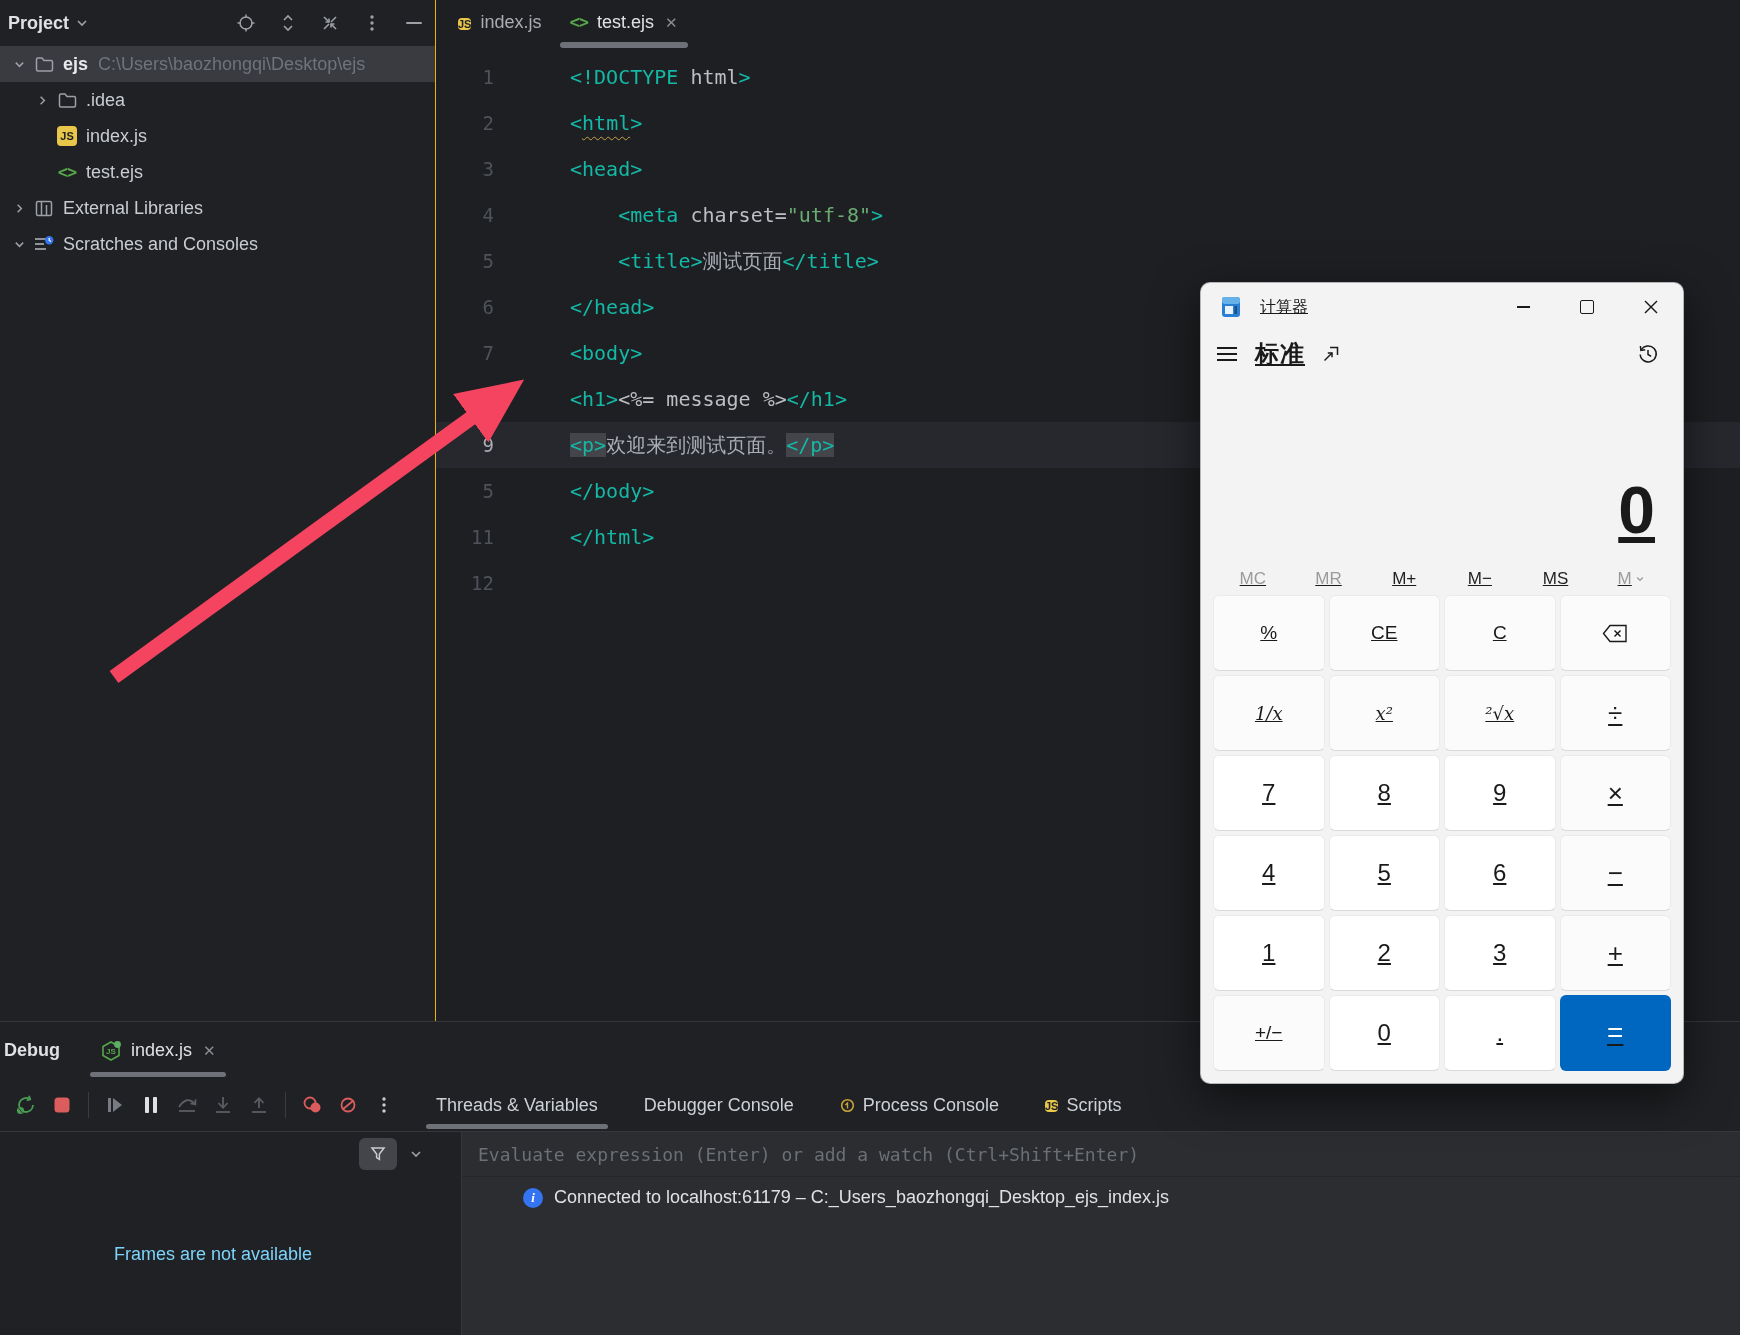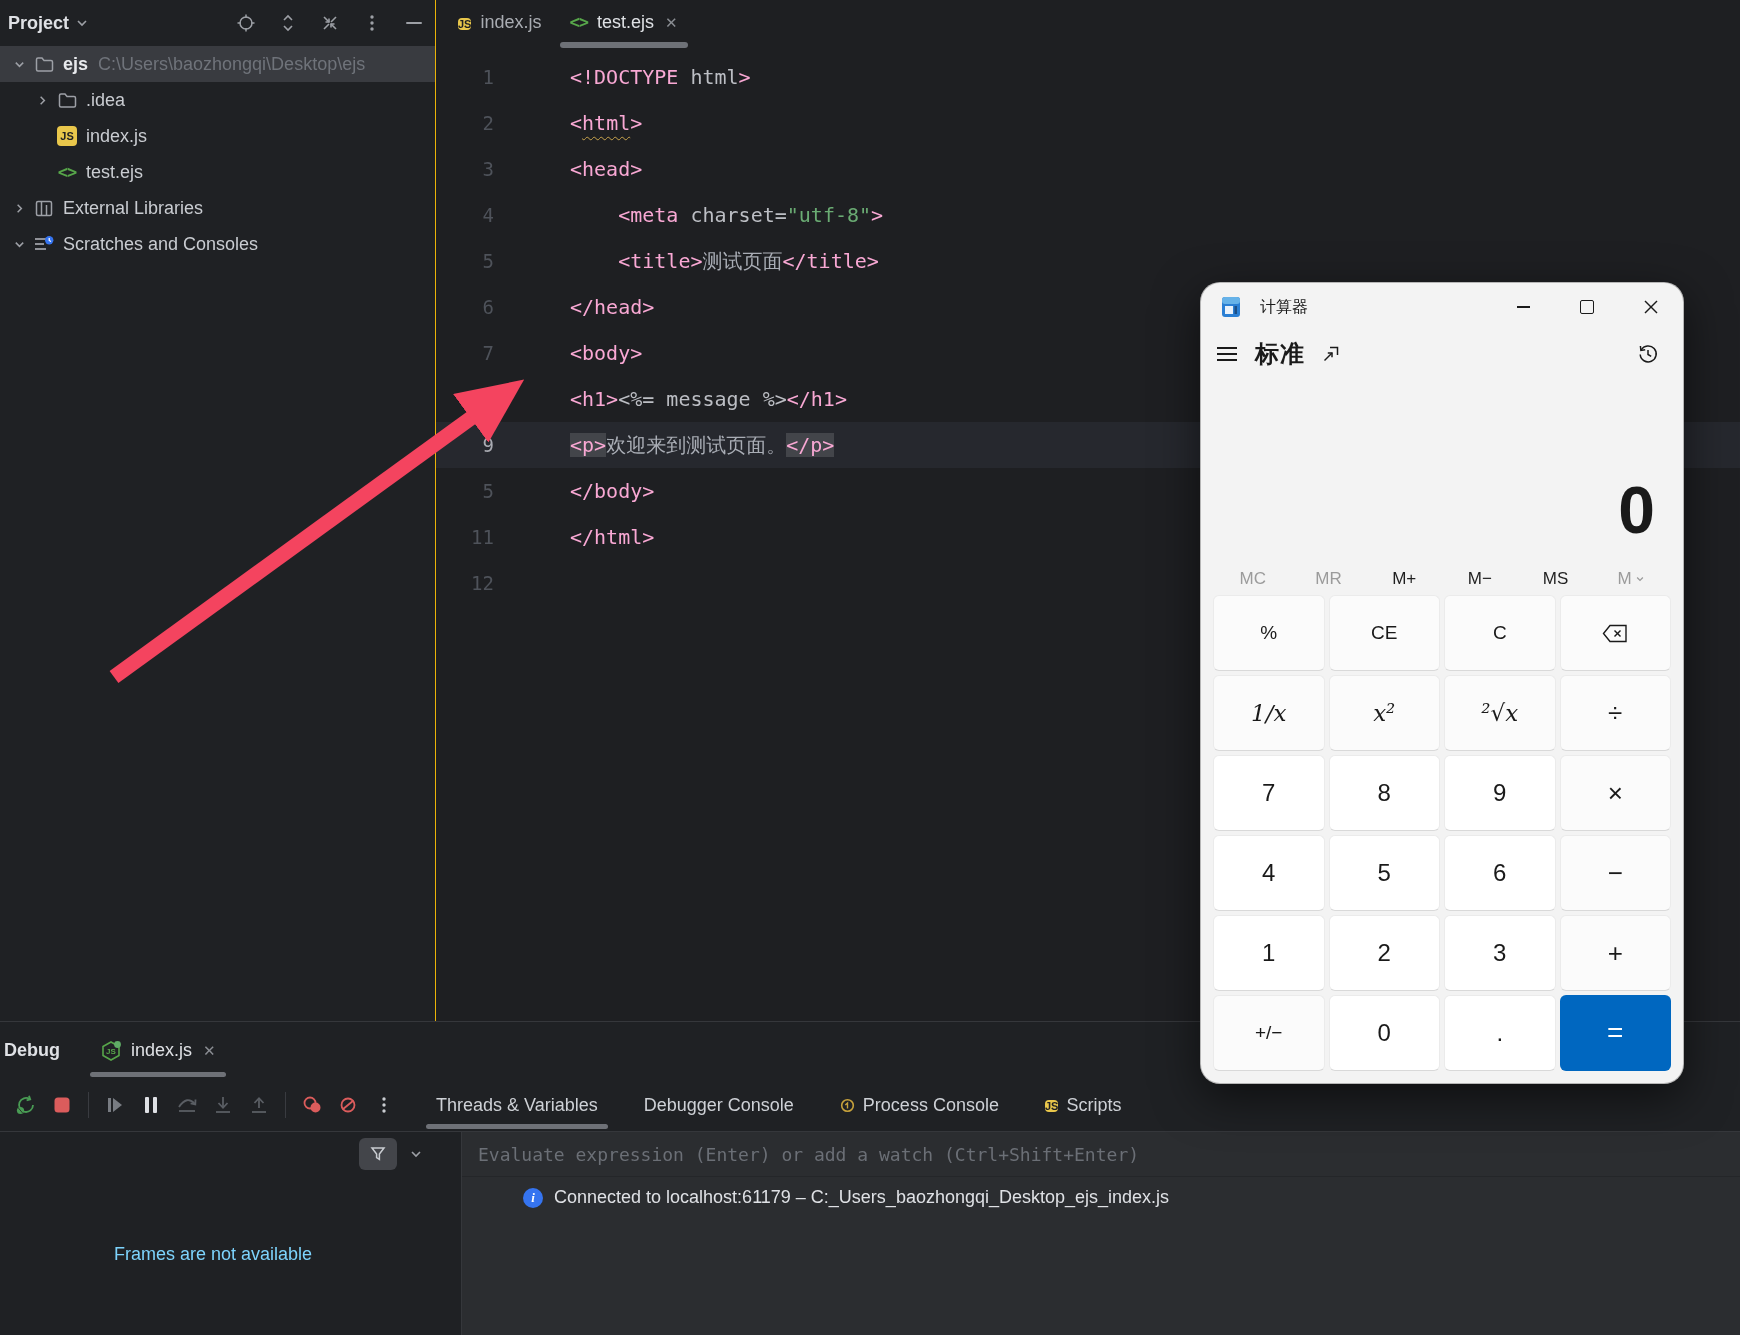--- a/index.html
+++ b/index.html
@@ -29,21 +29,21 @@
   .etab.active::after{content:"";position:absolute;left:4px;right:4px;bottom:-3px;height:6px;border-radius:3px;background:#6e7177;}
   .tab-close{color:#8a8d93;font-size:15px;margin-left:2px;}
   .jsbadge{width:20px;height:20px;border-radius:4px;background:#e9c74b;color:#1e1f22;font:700 11px/20px "Liberation Sans",sans-serif;text-align:center;}
   .ejsicon{color:#57a64a;font:700 17px "DejaVu Sans Mono",monospace;letter-spacing:-1px;}
   #editor-lines{margin-top:9px;}
   .line{height:46px;display:flex;align-items:center;}
   .line.cur{background:#26282e;}
   .lnum{flex:0 0 58px;text-align:right;margin-right:76px;color:#4e525a;font:19px "DejaVu Sans Mono",monospace;}
   .line.cur .lnum{color:#a9abb2;}
   .code{margin:0;font:20px "DejaVu Sans Mono",monospace;white-space:pre;}
-  .tag{color:#f9a8d4;}
+  .tag{color:#14b8a6;}
   .fg{color:#bcbec4;}
   .str{color:#6aab73;}
   .cn{color:#a9adb5;}
   .box{background:#43454a;}
   .sq{text-decoration:underline wavy #c8a44c;text-underline-offset:6px;text-decoration-thickness:1px;}
   
   #debug-panel{position:absolute;left:0;top:1021px;width:1740px;height:314px;background:#1f2124;border-top:1px solid #35373b;}
   .dbg-row1{height:57px;display:flex;align-items:center;padding-left:4px;}
   .dbg-title{font-size:18px;font-weight:700;color:#dfe1e5;margin-right:28px;}
   .dbg-tab{display:flex;align-items:center;gap:9px;padding:0 12px;height:100%;position:relative;font-size:18px;color:#dfe1e5;}
@@ -59,42 +59,42 @@
   .fp-toolbar{height:44px;display:flex;align-items:center;justify-content:flex-end;padding-right:38px;gap:12px;}
   .filter-btn{width:38px;height:32px;border-radius:6px;background:#43454a;display:flex;align-items:center;justify-content:center;}
   .frames-note{position:absolute;left:114px;top:112px;font-size:18px;color:#7dd3fc;}
   .console-pane{flex:1;background:#2b2d30;}
   .eval-bar{height:44px;display:flex;align-items:center;padding-left:16px;border-bottom:1px solid #242629;}
   .eval-ph{font:18px "DejaVu Sans Mono",monospace;color:#6b6f76;}
   .console-msg{margin-top:10px;display:flex;align-items:center;gap:11px;padding-left:61px;font-size:18px;color:#dfe1e5;}
   .info-ic{width:20px;height:20px;border-radius:50%;background:#3574f0;color:#fff;font:italic 700 13px/20px "Liberation Serif",serif;text-align:center;flex:0 0 20px;}
   
   #calculator{position:absolute;left:1200px;top:282px;width:482px;height:800px;background:#f3f3f3;
-      border-radius:20px;border:1px solid rgba(0,0,0,.25);box-shadow:0 14px 46px rgba(0,0,0,.55);
-      display:flex;flex-direction:column;color:#1a1a1a;z-index:10;overflow:hidden;}
+      border-radius:10px;border:1px solid rgba(0,0,0,.25);box-shadow:0 14px 46px rgba(0,0,0,.55);
+      display:flex;flex-direction:column;color:#1a1a1a;z-index:10;overflow:hidden;text-decoration:underline;}
   .c-titlebar{height:48px;display:flex;align-items:center;padding-left:20px;}
   .c-title{margin-left:19px;font-size:16px;}
   .c-winbtns{margin-left:auto;display:flex;height:100%;}
   .c-winbtn{width:64px;height:100%;display:flex;align-items:center;justify-content:center;}
   .c-min{width:13px;height:2px;background:#1a1a1a;}
   .c-max{width:12px;height:12px;border:1.5px solid #1a1a1a;border-radius:2px;}
   .c-nav{height:46px;display:flex;align-items:center;padding:0 16px;}
   .c-mode{font-size:24px;font-weight:700;margin-left:18px;letter-spacing:1px;}
   .c-pin{margin-left:16px;}
   .c-hist{margin-left:auto;margin-right:8px;}
   .c-display{height:166px;display:flex;align-items:flex-end;justify-content:flex-end;padding:0 28px 6px 0;}
   .c-value{font-size:66px;font-weight:600;line-height:1;}
   .c-memory{height:42px;display:flex;align-items:center;padding:0 14px;}
   .c-mem{flex:1;text-align:center;font-size:17px;color:#1f1f1f;display:flex;align-items:center;justify-content:center;gap:3px;margin-top:18px;}
   .c-mem.dis{color:#9b9b9b;}
   .c-grid{flex:1;display:grid;grid-template-columns:repeat(4,1fr);grid-auto-rows:1fr;gap:4px;padding:4px 12px 12px;}
   .ckey{border-radius:6px;background:#fbfbfb;border:1px solid #ebebeb;border-bottom-color:#d9d9d9;
         display:flex;align-items:center;justify-content:center;font-size:19px;color:#1a1a1a;}
   .ckey.num{background:#ffffff;font-size:24px;}
-  .ckey.math{font-family:"DejaVu Serif",serif;font-style:italic;font-size:23px;}
+  .ckey.math{font-family:"DejaVu Serif",serif;font-style:italic;font-size:18px;}
   .ckey.op{font-size:26px;font-weight:300;}
   .ckey.equals{color:#fff;border:none;font-size:28px;}
   
   #arrow-overlay{position:absolute;left:0;top:0;z-index:5;pointer-events:none;}
 </style>
 </head>
 <body>
 
 <div id="root">
 

